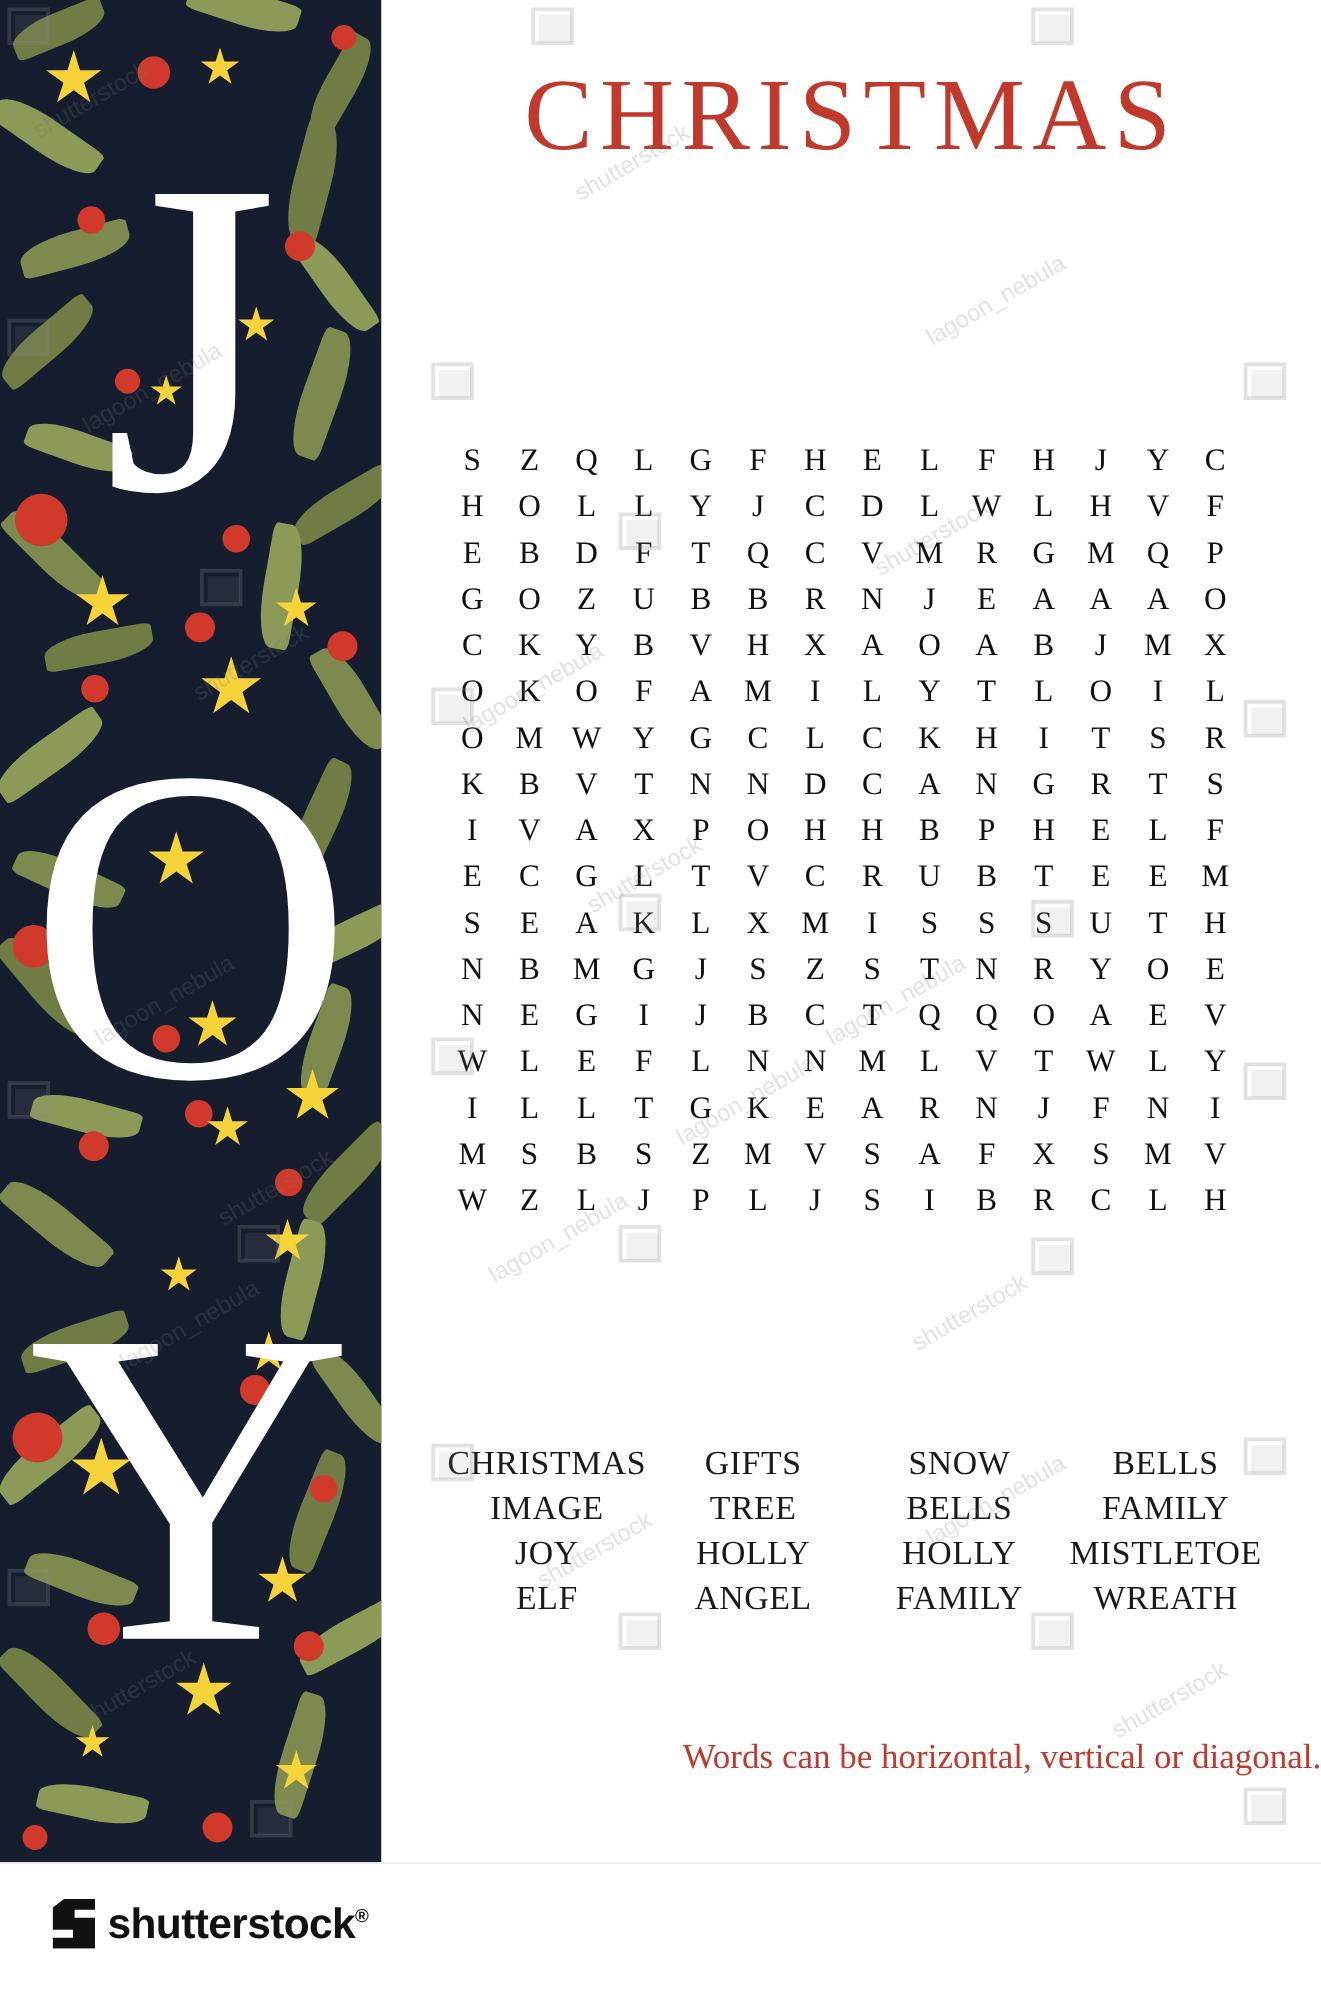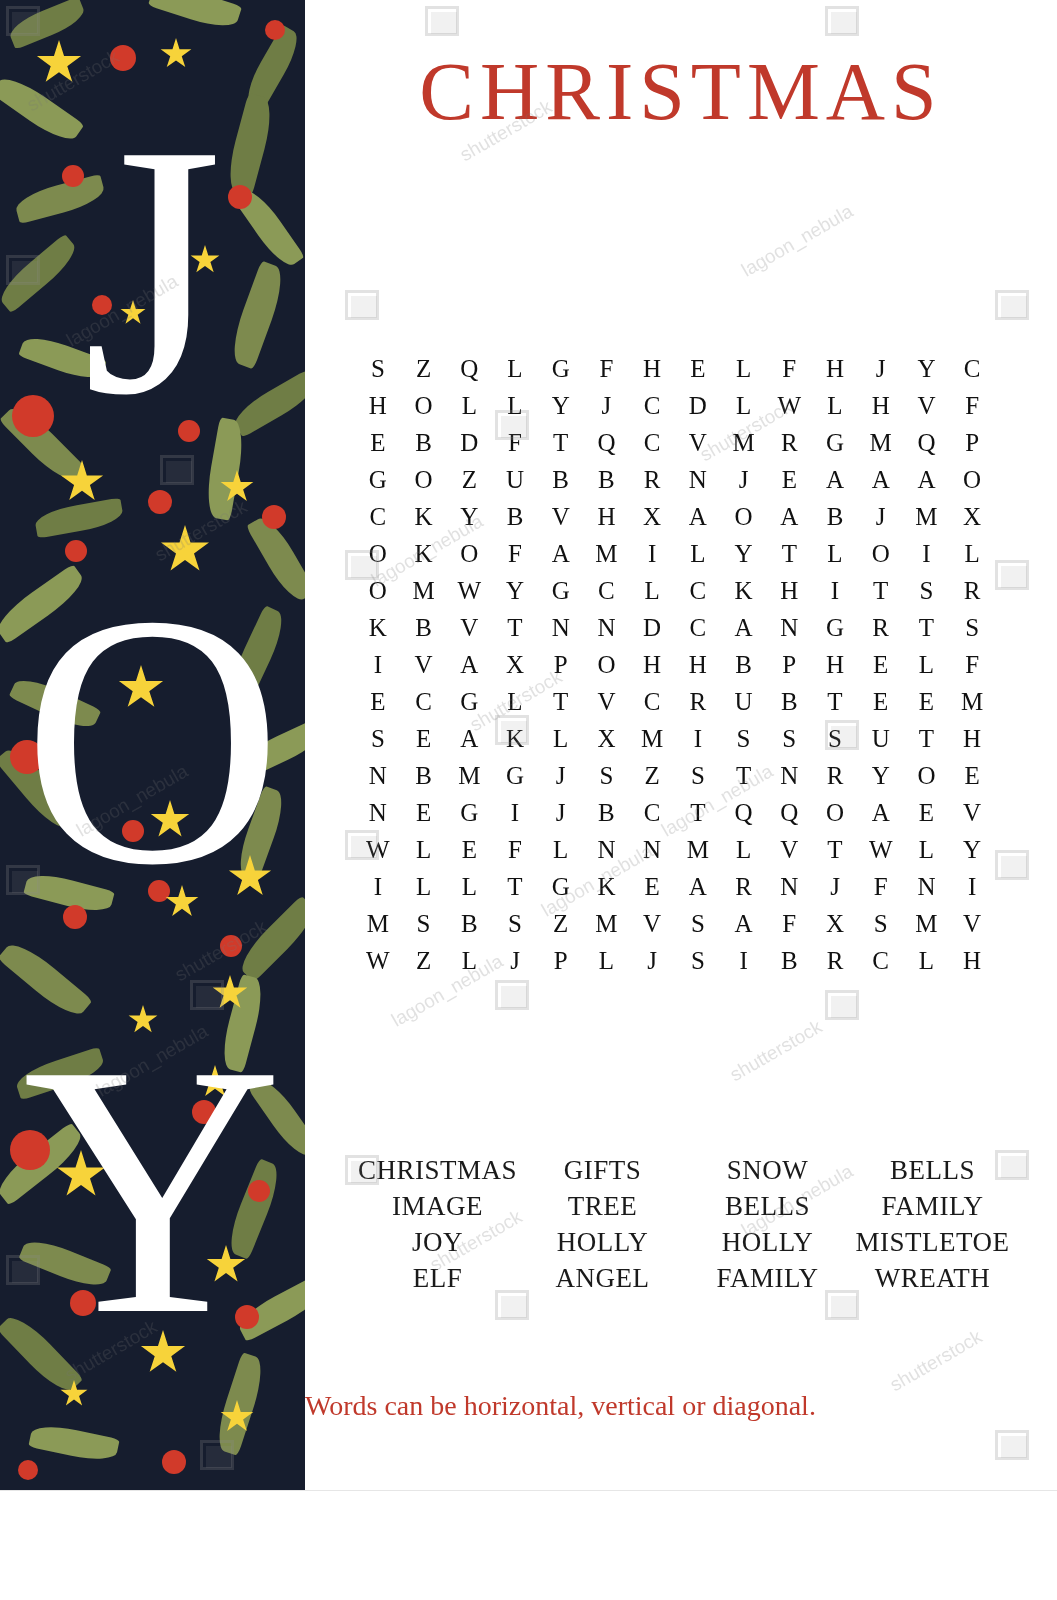--- a/index.html
+++ b/index.html
@@ -109,21 +109,21 @@
   .wordlist .word {
     text-align:center;
     font-family:"Liberation Serif", serif;
     font-size:27px;
     color:#1a1a1a;
     letter-spacing:0.5px;
   }
 
   .footnote {
     position:absolute; top:1390px; left:0; width:752px;
-    text-align:left;
+    text-align:right;
     color:#c0392b;
     font-family:"Liberation Serif", serif;
     font-size:28px;
   }
 
   
   .wm {
     position:absolute;
     color:rgba(120,120,120,0.22);
     font-family:"Liberation Sans", sans-serif;
@@ -578,13 +578,17 @@
     <div class="wm-box" style="left:520px;top:990px;"></div>
     <div class="wm-box" style="left:40px;top:1155px;"></div>
     <div class="wm-box" style="left:690px;top:1150px;"></div>
     <div class="wm-box" style="left:190px;top:1290px;"></div>
     <div class="wm-box" style="left:520px;top:1290px;"></div>
     <div class="wm-box" style="left:690px;top:1430px;"></div>
   </div>
 </div>
 
 <div class="bottombar">
+  <div class="sslogo">
+    <div class="mark"></div>
+    <div class="txt"><span>shutterstock</span><span class="reg">®</span></div>
+  </div>
 </div>
 
 </body></html>

